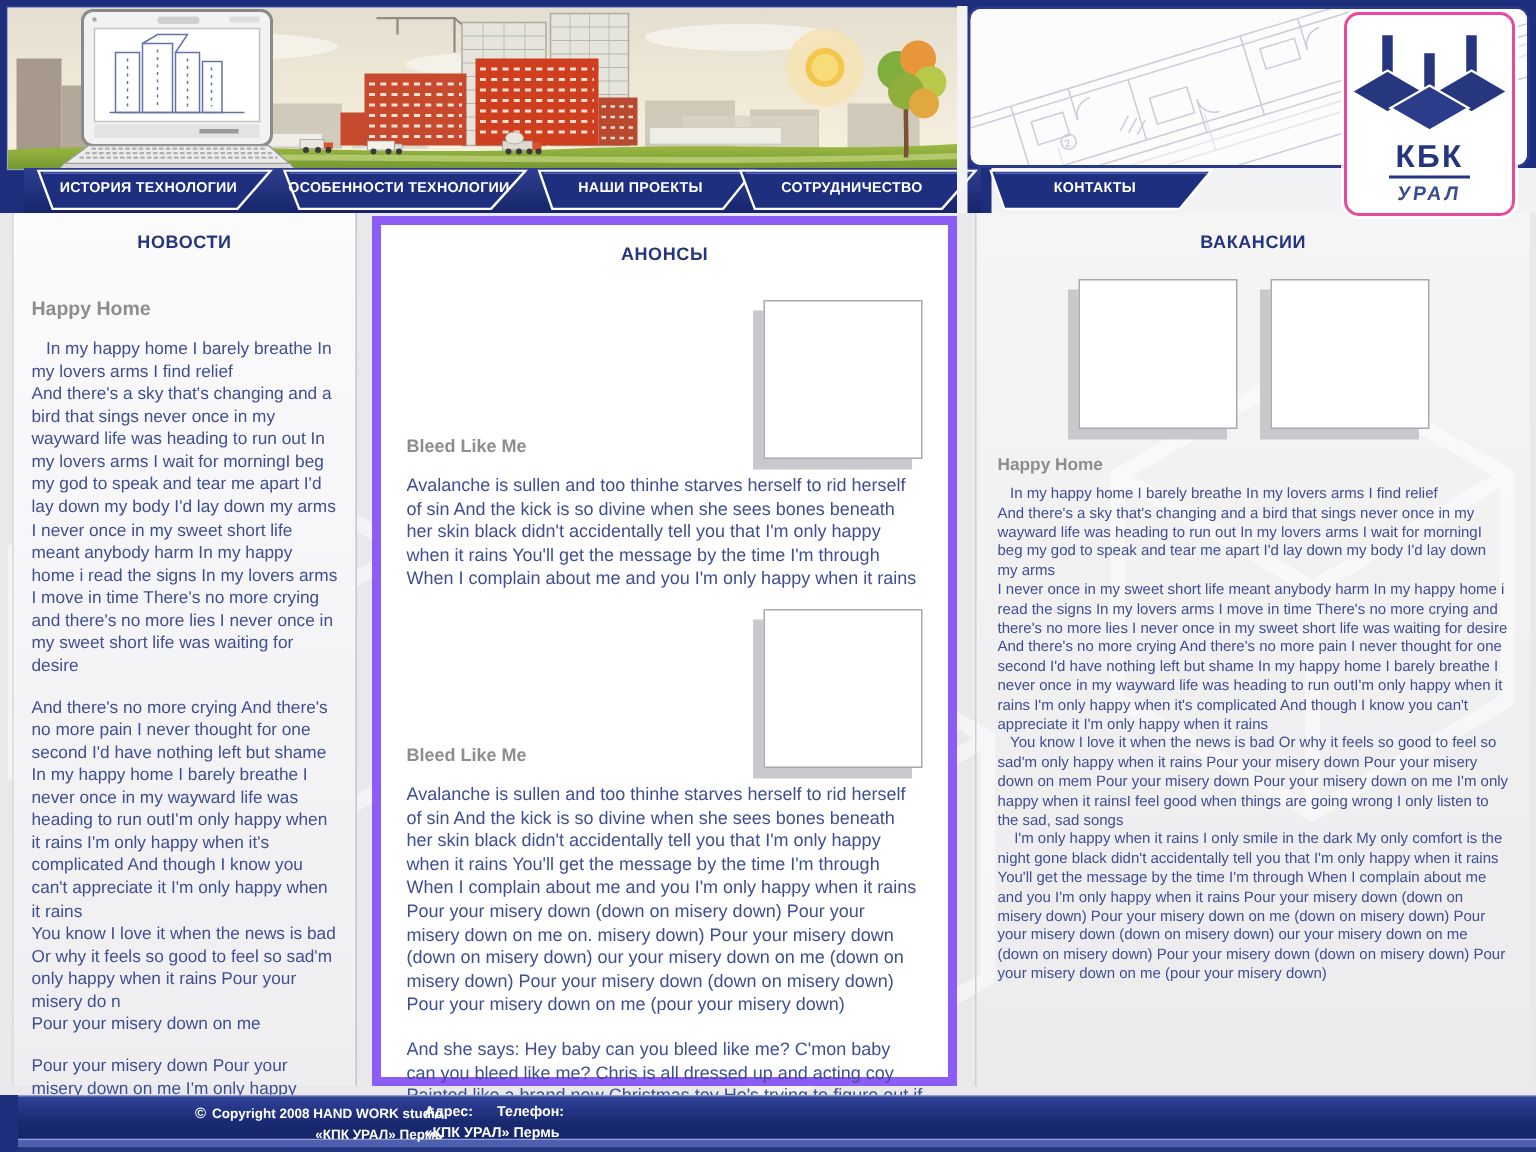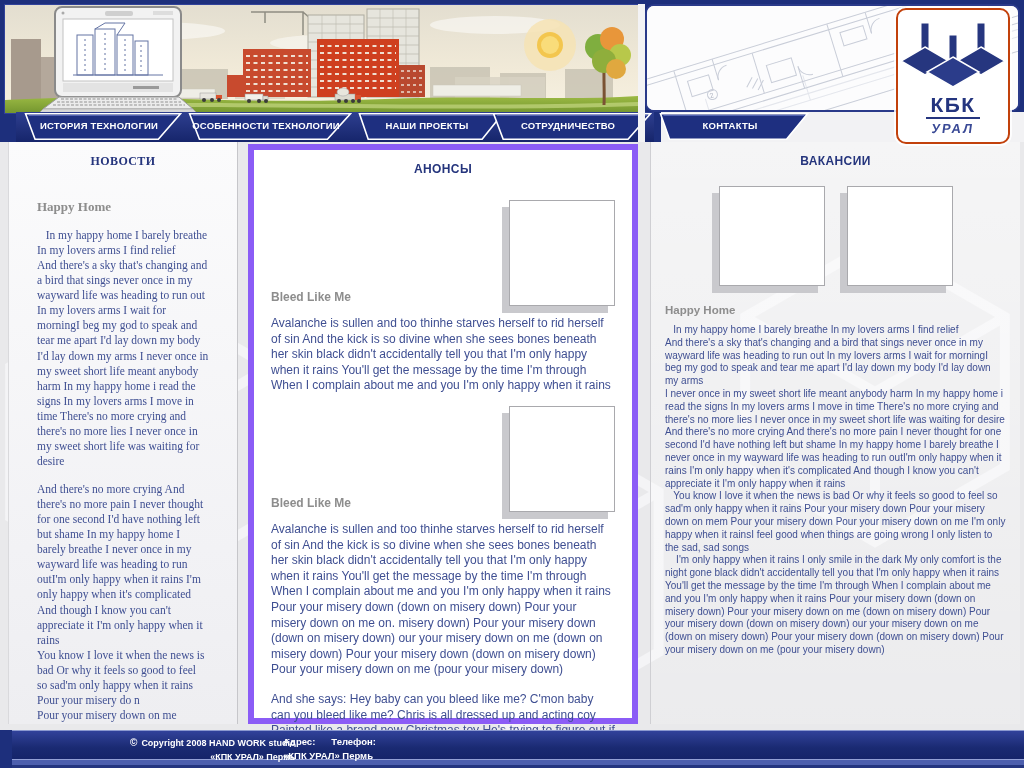--- a/index.html
+++ b/index.html
@@ -8,21 +8,21 @@
 
   
   .header-left{position:absolute;left:4px;top:4px;width:633px;height:108px;
                border:1px solid #31429a;background:#efe9da;overflow:hidden;}
   .header-left svg{display:block;}
   .header-gap{position:absolute;left:638px;top:4px;width:7px;height:138px;background:#f3f3f5;z-index:3;}
   .header-right{position:absolute;left:645px;top:4px;width:375px;height:108px;
                 background:#fcfcfd;border-radius:9px;border:2px solid #2a3a8a;box-sizing:border-box;}
   .blueprint-clip{position:absolute;inset:0;overflow:hidden;border-radius:7px;}
   .logo-badge{position:absolute;top:2px;right:8px;width:114px;height:136px;z-index:8;
-              background:#fff;border:2px solid #c2410c;border-radius:10px;box-sizing:border-box;
+              background:#fff;border:2px solid #ec4899;border-radius:10px;box-sizing:border-box;
               box-shadow:0 0 0 2px rgba(255,255,255,.85);
               display:flex;flex-direction:column;align-items:center;padding-top:5px;cursor:pointer;}
   .logo-abbr{font-size:21px;font-weight:bold;color:#24357f;letter-spacing:1.5px;line-height:1;
              border-bottom:2px solid #24357f;padding:1px 4px 2px;}
   .logo-region{font-size:13px;font-weight:bold;color:#3a4a96;letter-spacing:2px;margin-top:2px;
                transform:skewX(-8deg);}
 
   
   .nav{position:absolute;top:112px;left:16px;width:1024px;height:30px;}
   .nav-left-bg{position:absolute;left:0;top:0;width:638px;height:30px;
@@ -36,23 +36,23 @@
 
   
   .main{position:absolute;top:142px;left:0;width:1024px;height:588px;background:#e9e9eb;overflow:hidden;}
   .watermark{position:absolute;inset:0;}
   .col{position:absolute;box-sizing:border-box;}
   .col-title{margin:12px 0 0;text-align:center;font-size:12px;font-weight:bold;
              color:#25357d;letter-spacing:.4px;}
   .item-title{font-weight:bold;color:#8d8d8d;}
   .body-text{color:#3f4f92;white-space:pre-line;margin:0;}
 
-  .col-news{left:8px;top:0;width:230px;height:582px;padding:0 28px;
+  .col-news{left:8px;top:0;width:230px;height:582px;padding:0 12px;
             background:linear-gradient(180deg,#fbfbfc, #f2f2f5 70%, #eeeef1);
-            border-left:1px solid #d9d9dc;border-right:1px solid #c6c6ca;font-family:Liberation Serif, serif;}
+            border-left:1px solid #d9d9dc;border-right:1px solid #c6c6ca;}
   .col-news .item-title{font-size:13px;margin:30px 0 0;}
   .col-news .body-text{font-size:11.5px;line-height:1.31;margin-top:13px;}
 
   .col-ann{left:248px;top:2px;width:390px;height:580px;background:#ffffff;
            border:6px solid #8b5cf6;padding:0 17px;}
   .media-row{display:flex;justify-content:space-between;align-items:flex-end;}
   .media-row.first{margin-top:24px;}
   .media-row.second{margin-top:12px;}
   .media-caption{font-size:12px;margin-bottom:2px;}
   .ph-box{width:104px;height:104px;background:#fff;border:1px solid #a9a9ad;

